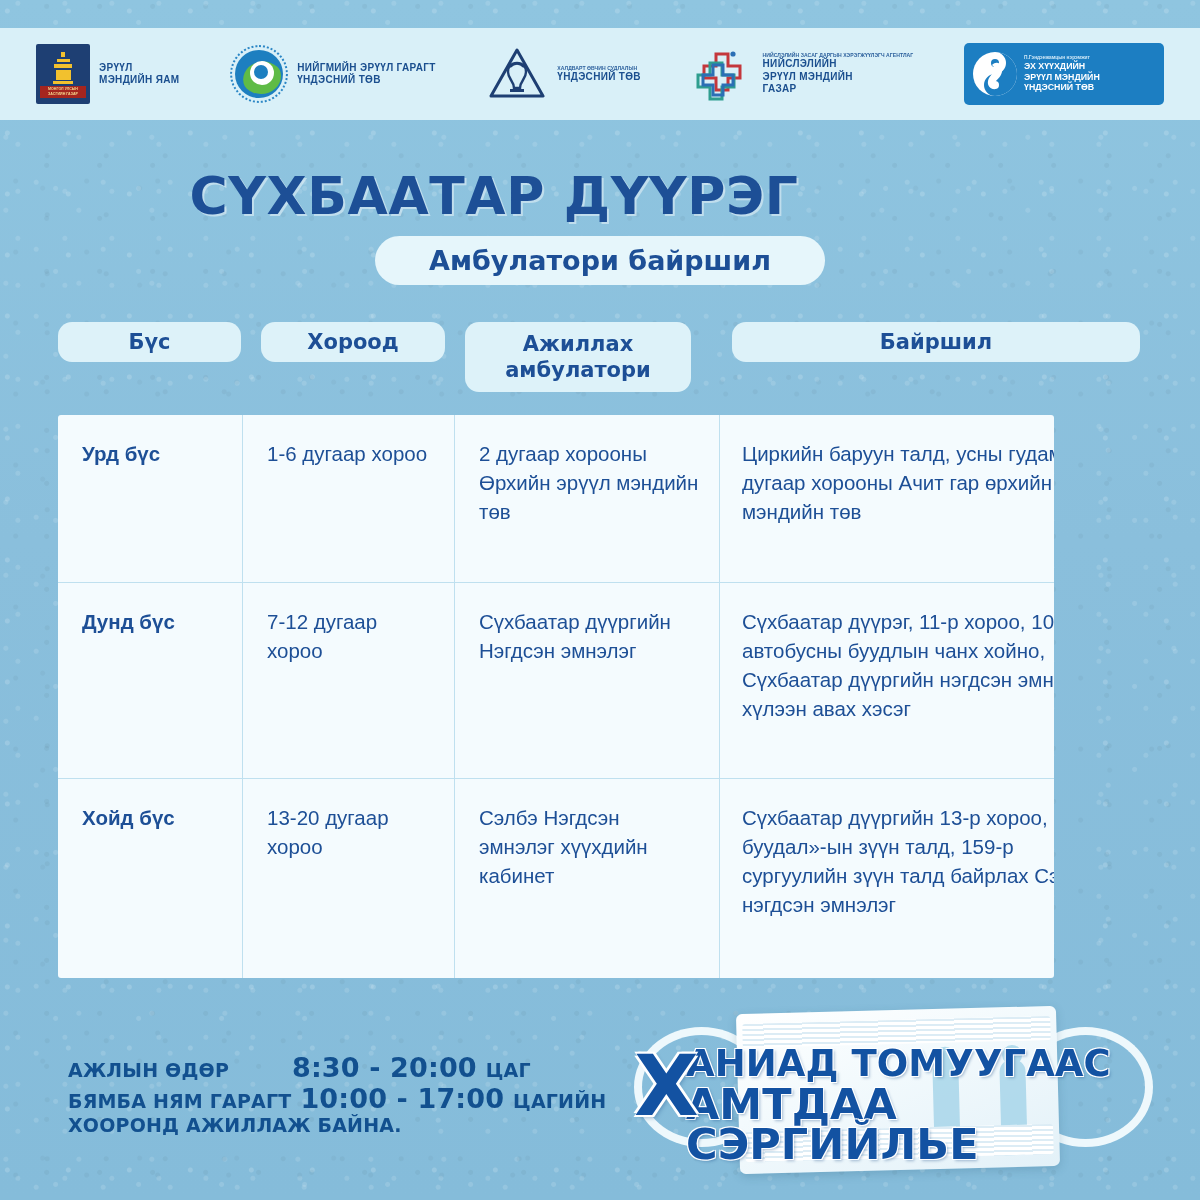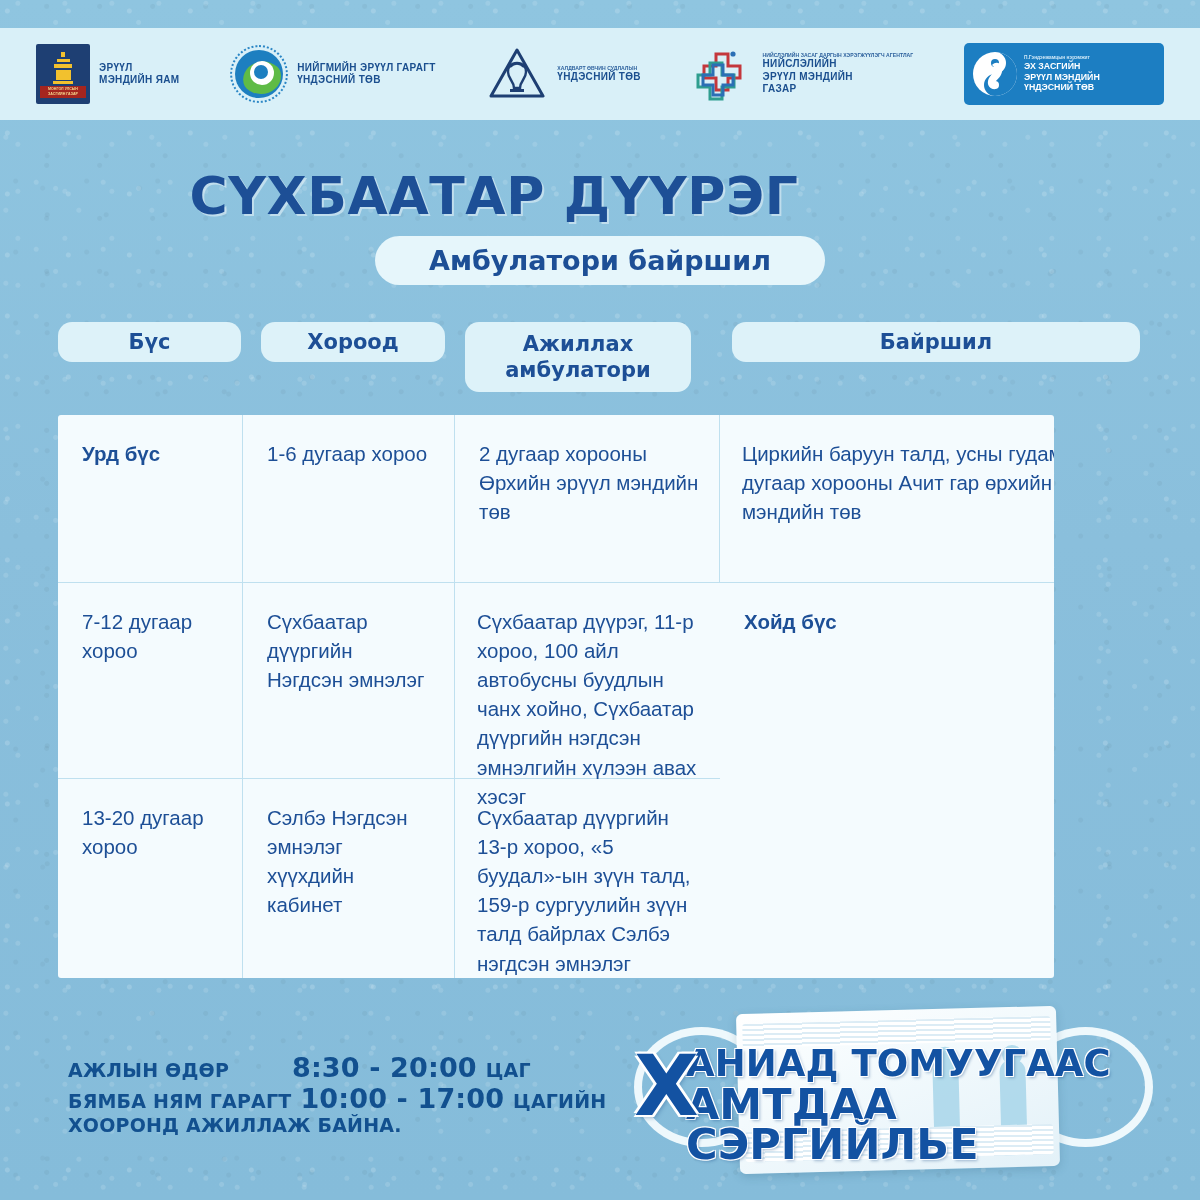--- a/index.html
+++ b/index.html
@@ -357,21 +357,21 @@
       <svg viewBox="0 0 46 46" xmlns="http://www.w3.org/2000/svg">
         <circle cx="23" cy="23" r="22" fill="#ffffff"></circle>
         <path d="M23 1 a22 22 0 0 1 0 44 a11 11 0 0 1 0 -22 a11 11 0 0 0 0 -22 z" fill="#1c7ec2"></path>
         <circle cx="23" cy="12" r="4" fill="#1c7ec2"></circle>
         <circle cx="23" cy="34" r="4" fill="#ffffff"></circle>
         <path d="M20 14 c4 -4 9 -2 10 3 c1 6 -3 10 -6 13 c-2 2 -2 6 0 8 c-5 1 -9 -3 -8 -8 c1 -5 5 -7 6 -11 c1 -3 -1 -4 -2 -5 z" fill="#ffffff"></path>
       </svg>
     </div>
     <div class="mch-txt">
       <span class="tiny">П.Гэндэнжамцын нэрэмжит</span>
-      <span class="main">ЭХ ЗАСГИЙН</span>
+      <span class="main">ЭХ ХҮҮХДИЙН</span>
       <span class="main">ЭРҮҮЛ МЭНДИЙН</span>
       <span class="main">ҮНДЭСНИЙ ТӨВ</span>
     </div>
   </div>
 
 </div>
 
 <div class="title">СҮХБААТАР ДҮҮРЭГ</div>
 <div class="subtitle-pill">Амбулатори байршил</div>
 
@@ -384,20 +384,21 @@
   <div class="pill p4">Байршил</div>
 </div>
 
 <div class="table">
 
   <div class="cell zone">Урд бүс</div>
   <div class="cell">1-6 дугаар хороо</div>
   <div class="cell">2 дугаар хорооны Өрхийн эрүүл мэндийн төв</div>
   <div class="cell loc last-col">Циркийн баруун талд, усны гудамж, 2 дугаар хорооны Ачит гар өрхийн эрүүл мэндийн төв</div>
 
+  <div class="cell zone">Дунд бүс</div>
   <div class="cell">7-12 дугаар хороо</div>
   <div class="cell">Сүхбаатар дүүргийн Нэгдсэн эмнэлэг</div>
   <div class="cell loc last-col">Сүхбаатар дүүрэг, 11-р хороо, 100 айл автобусны буудлын чанх хойно, Сүхбаатар дүүргийн нэгдсэн эмнэлгийн хүлээн авах хэсэг</div>
 
   <div class="cell zone last-row">Хойд бүс</div>
   <div class="cell last-row">13-20 дугаар хороо</div>
   <div class="cell last-row">Сэлбэ Нэгдсэн эмнэлэг хүүхдийн кабинет</div>
   <div class="cell loc last-col last-row">Сүхбаатар дүүргийн 13-р хороо, «5 буудал»-ын зүүн талд, 159-р сургуулийн зүүн талд байрлах Сэлбэ нэгдсэн эмнэлэг</div>
 
 </div>

